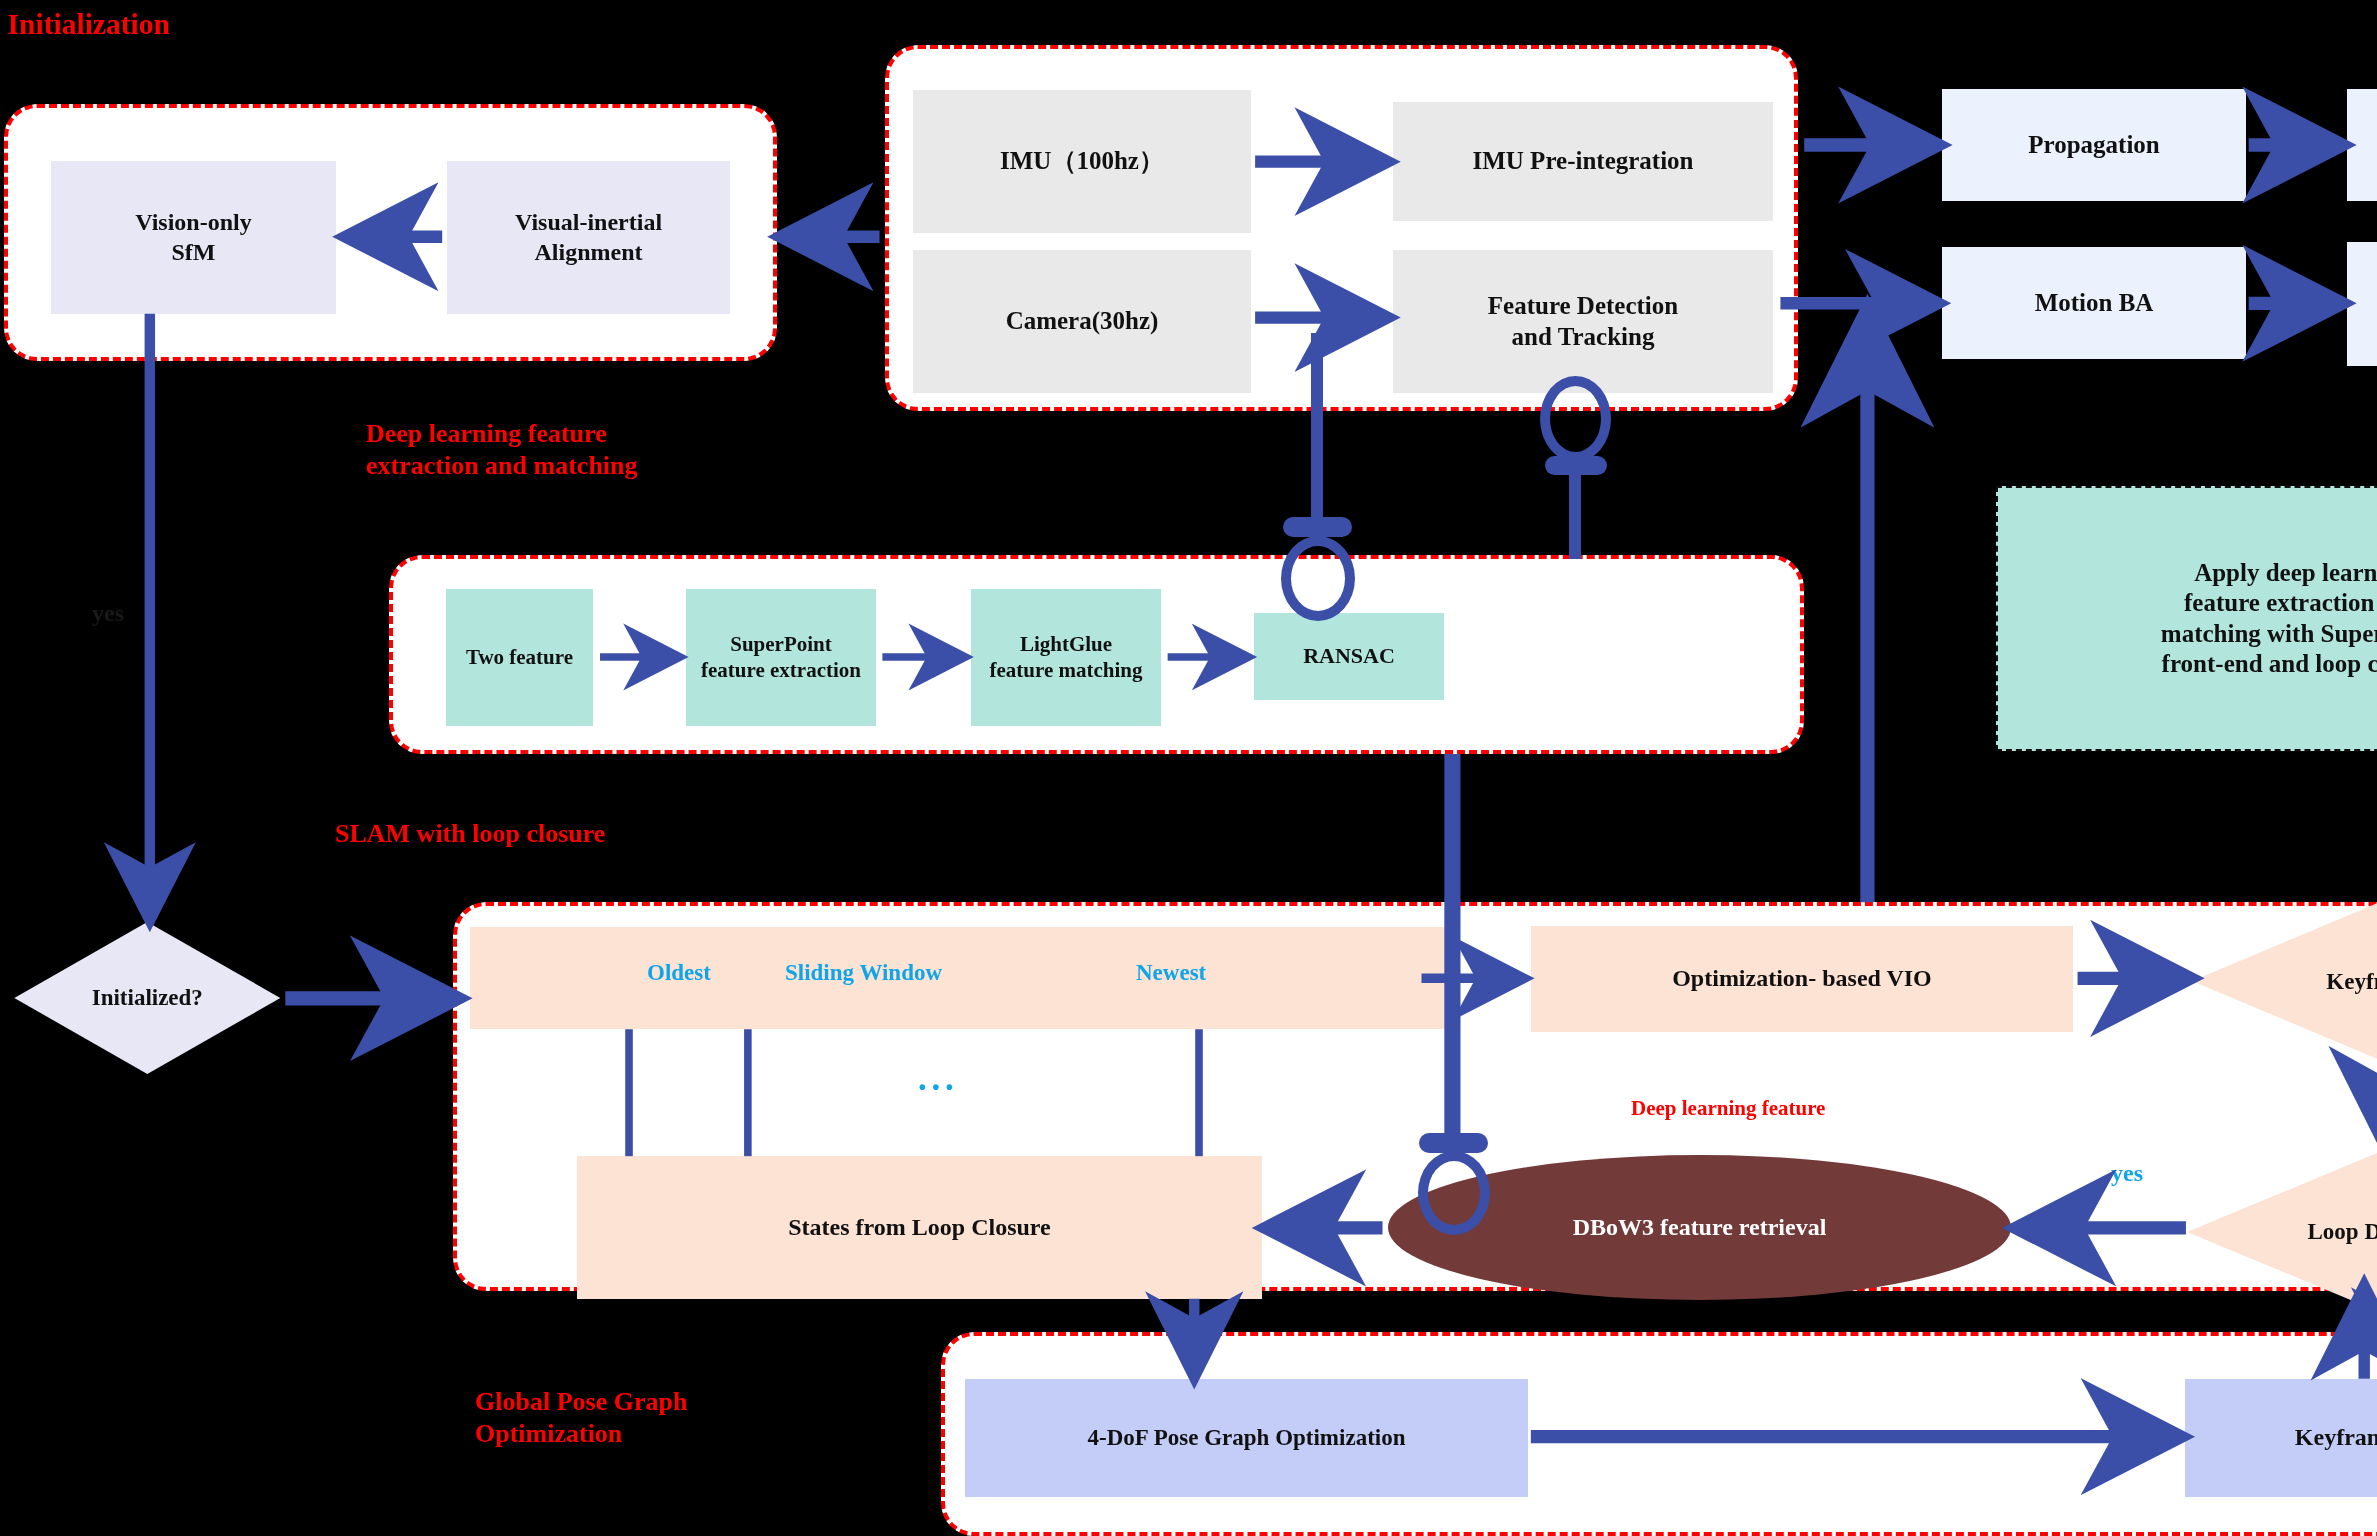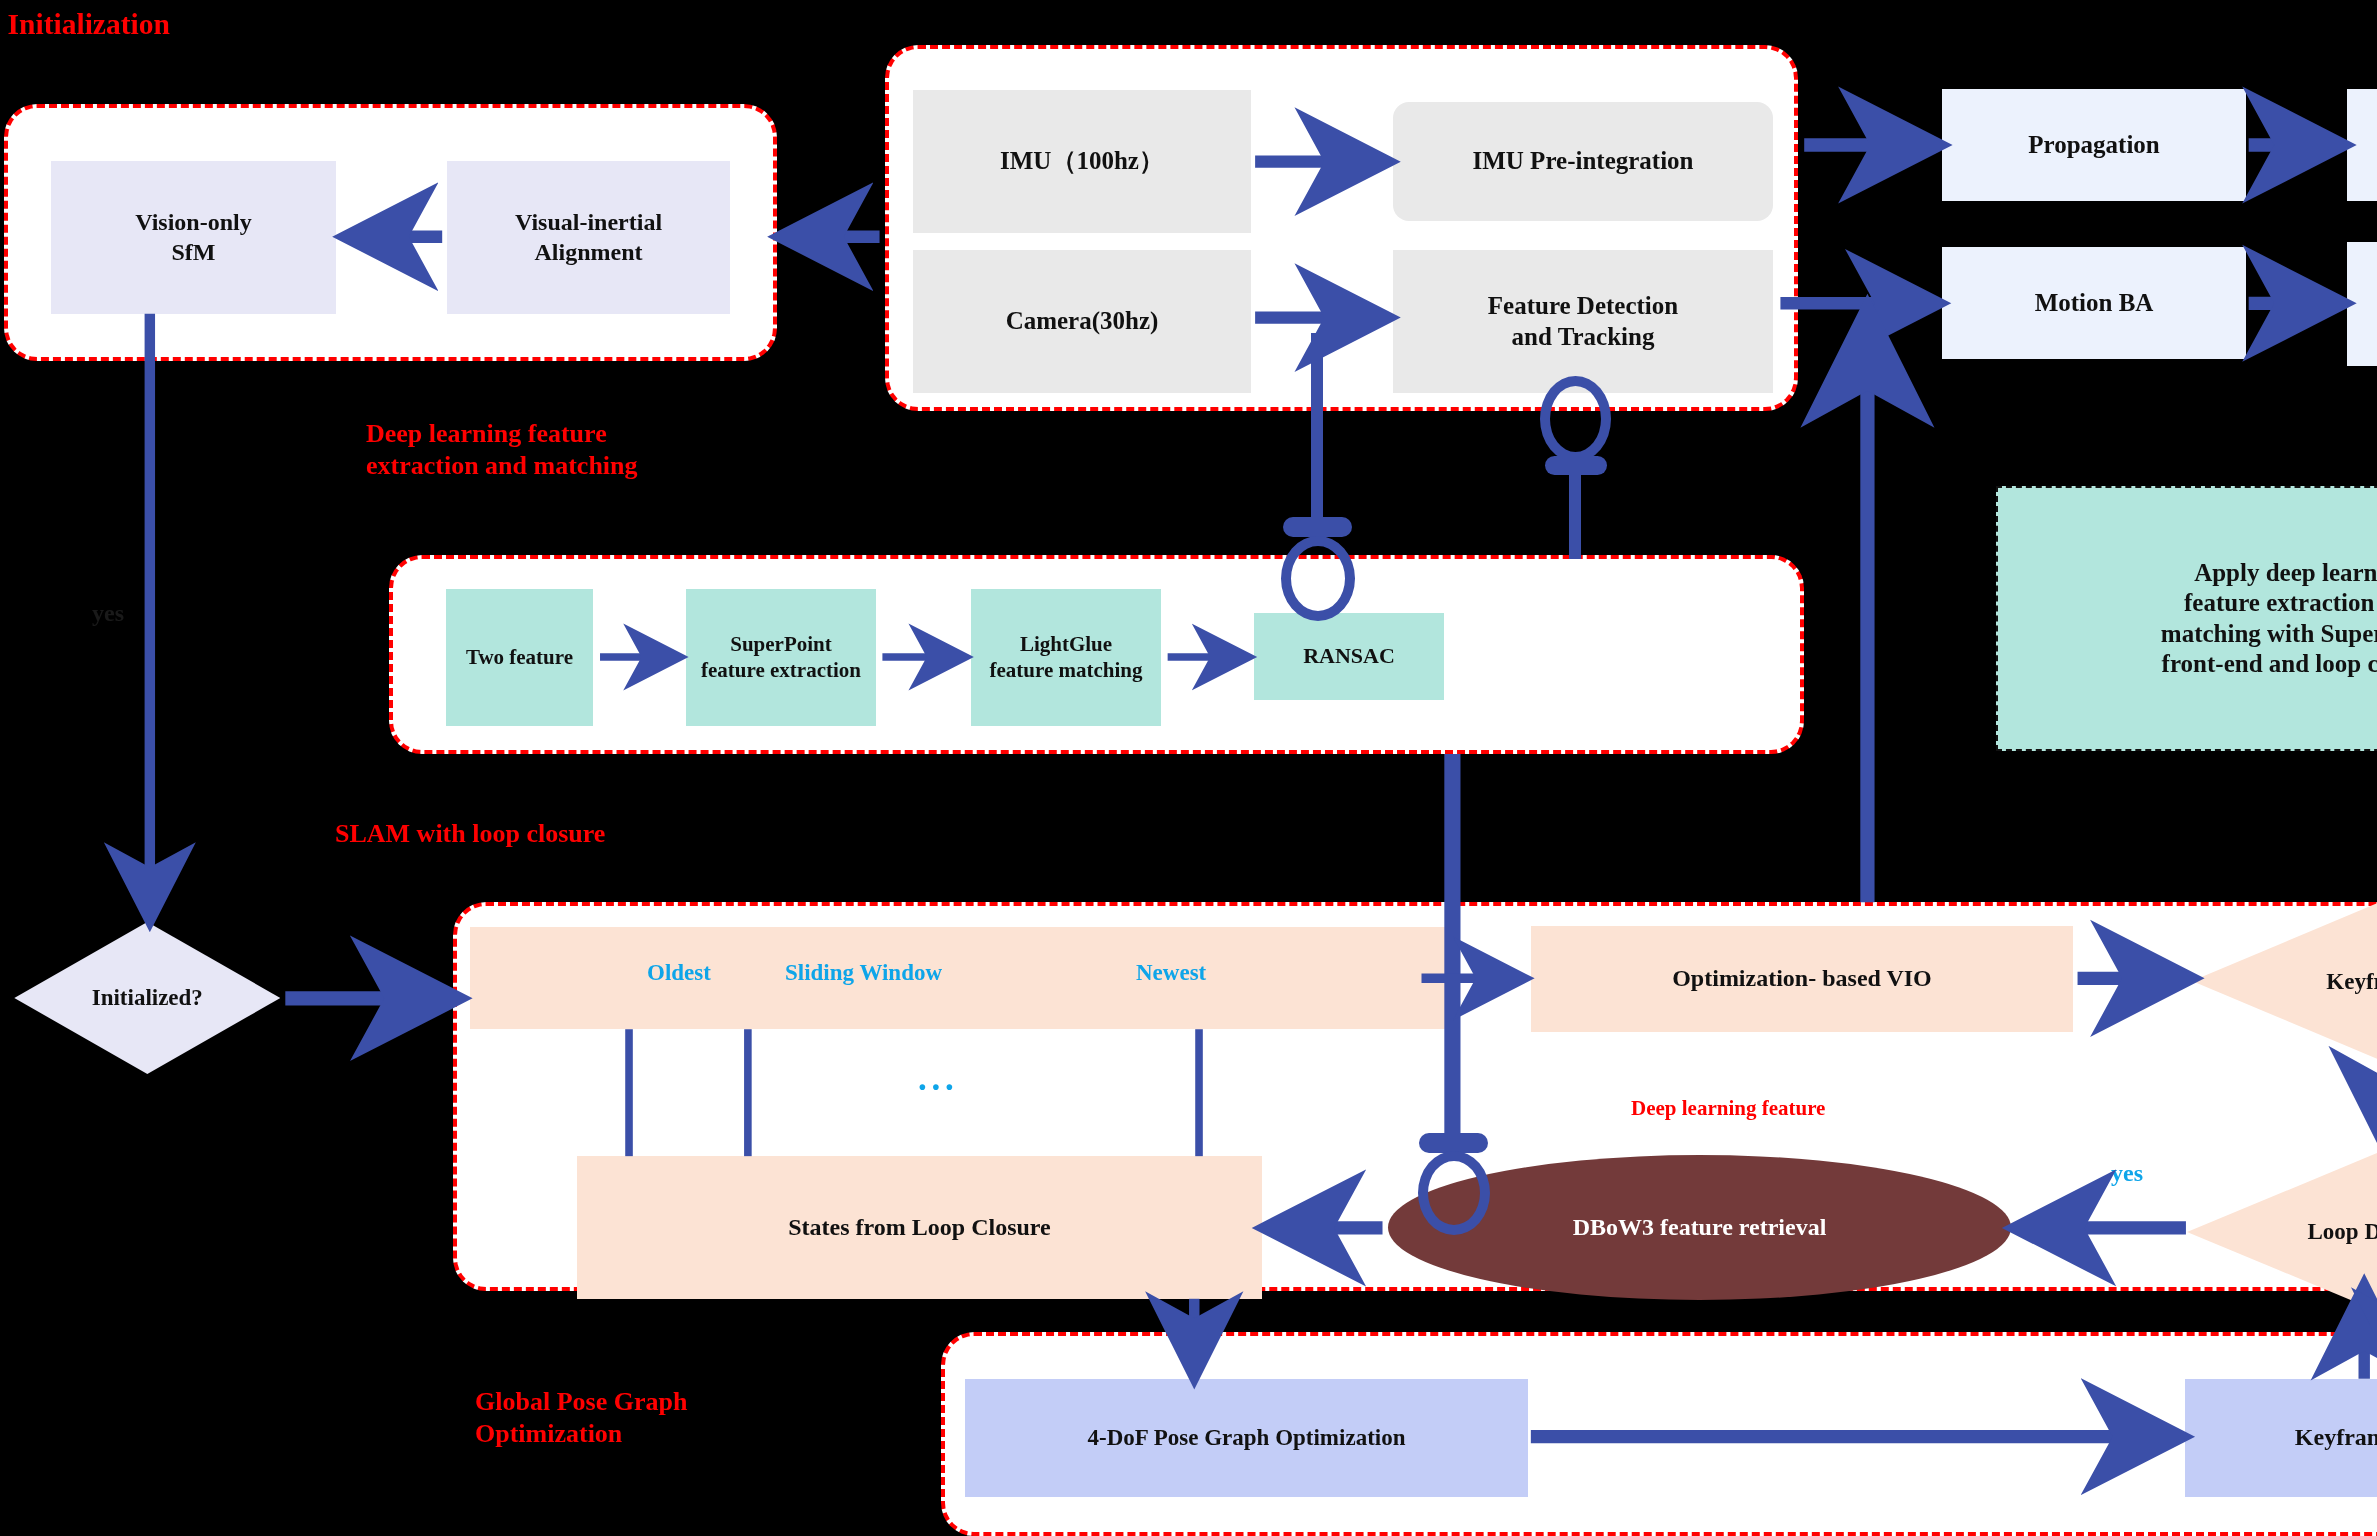--- a/index.html
+++ b/index.html
@@ -134,21 +134,21 @@
   <div class="caption" style="left:1631px;top:1096px;font-size:21px;">Deep learning feature</div>
 
   <div class="node n-lav" style="left:51px;top:161px;width:285px;height:153px;font-size:24px;">Vision-only
 SfM</div>
 
   <div class="node n-lav" style="left:447px;top:161px;width:283px;height:153px;font-size:24px;">Visual-inertial
 Alignment</div>
 
   <div class="node n-grey" style="left:913px;top:90px;width:338px;height:143px;font-size:25px;text-align:center;">IMU（100hz）</div>
 
-  <div class="node n-grey" style="left:1393px;top:102px;width:380px;height:119px;font-size:25px;border-radius:16px;">IMU Pre-integration</div>
+  <div class="node n-grey" style="left:1393px;top:102px;width:380px;height:119px;font-size:25px;">IMU Pre-integration</div>
 
   <div class="node n-grey" style="left:913px;top:250px;width:338px;height:143px;font-size:25px;">Camera(30hz)</div>
 
   <div class="node n-grey" style="left:1393px;top:250px;width:380px;height:143px;font-size:25px;">Feature Detection
 and Tracking</div>
 
   <div class="node n-pale" style="left:1942px;top:89px;width:304px;height:112px;font-size:25px;">Propagation</div>
 
   <div class="node n-pale" style="left:2347px;top:89px;width:271px;height:112px;font-size:25px;">IMU-rate Pose</div>
 

